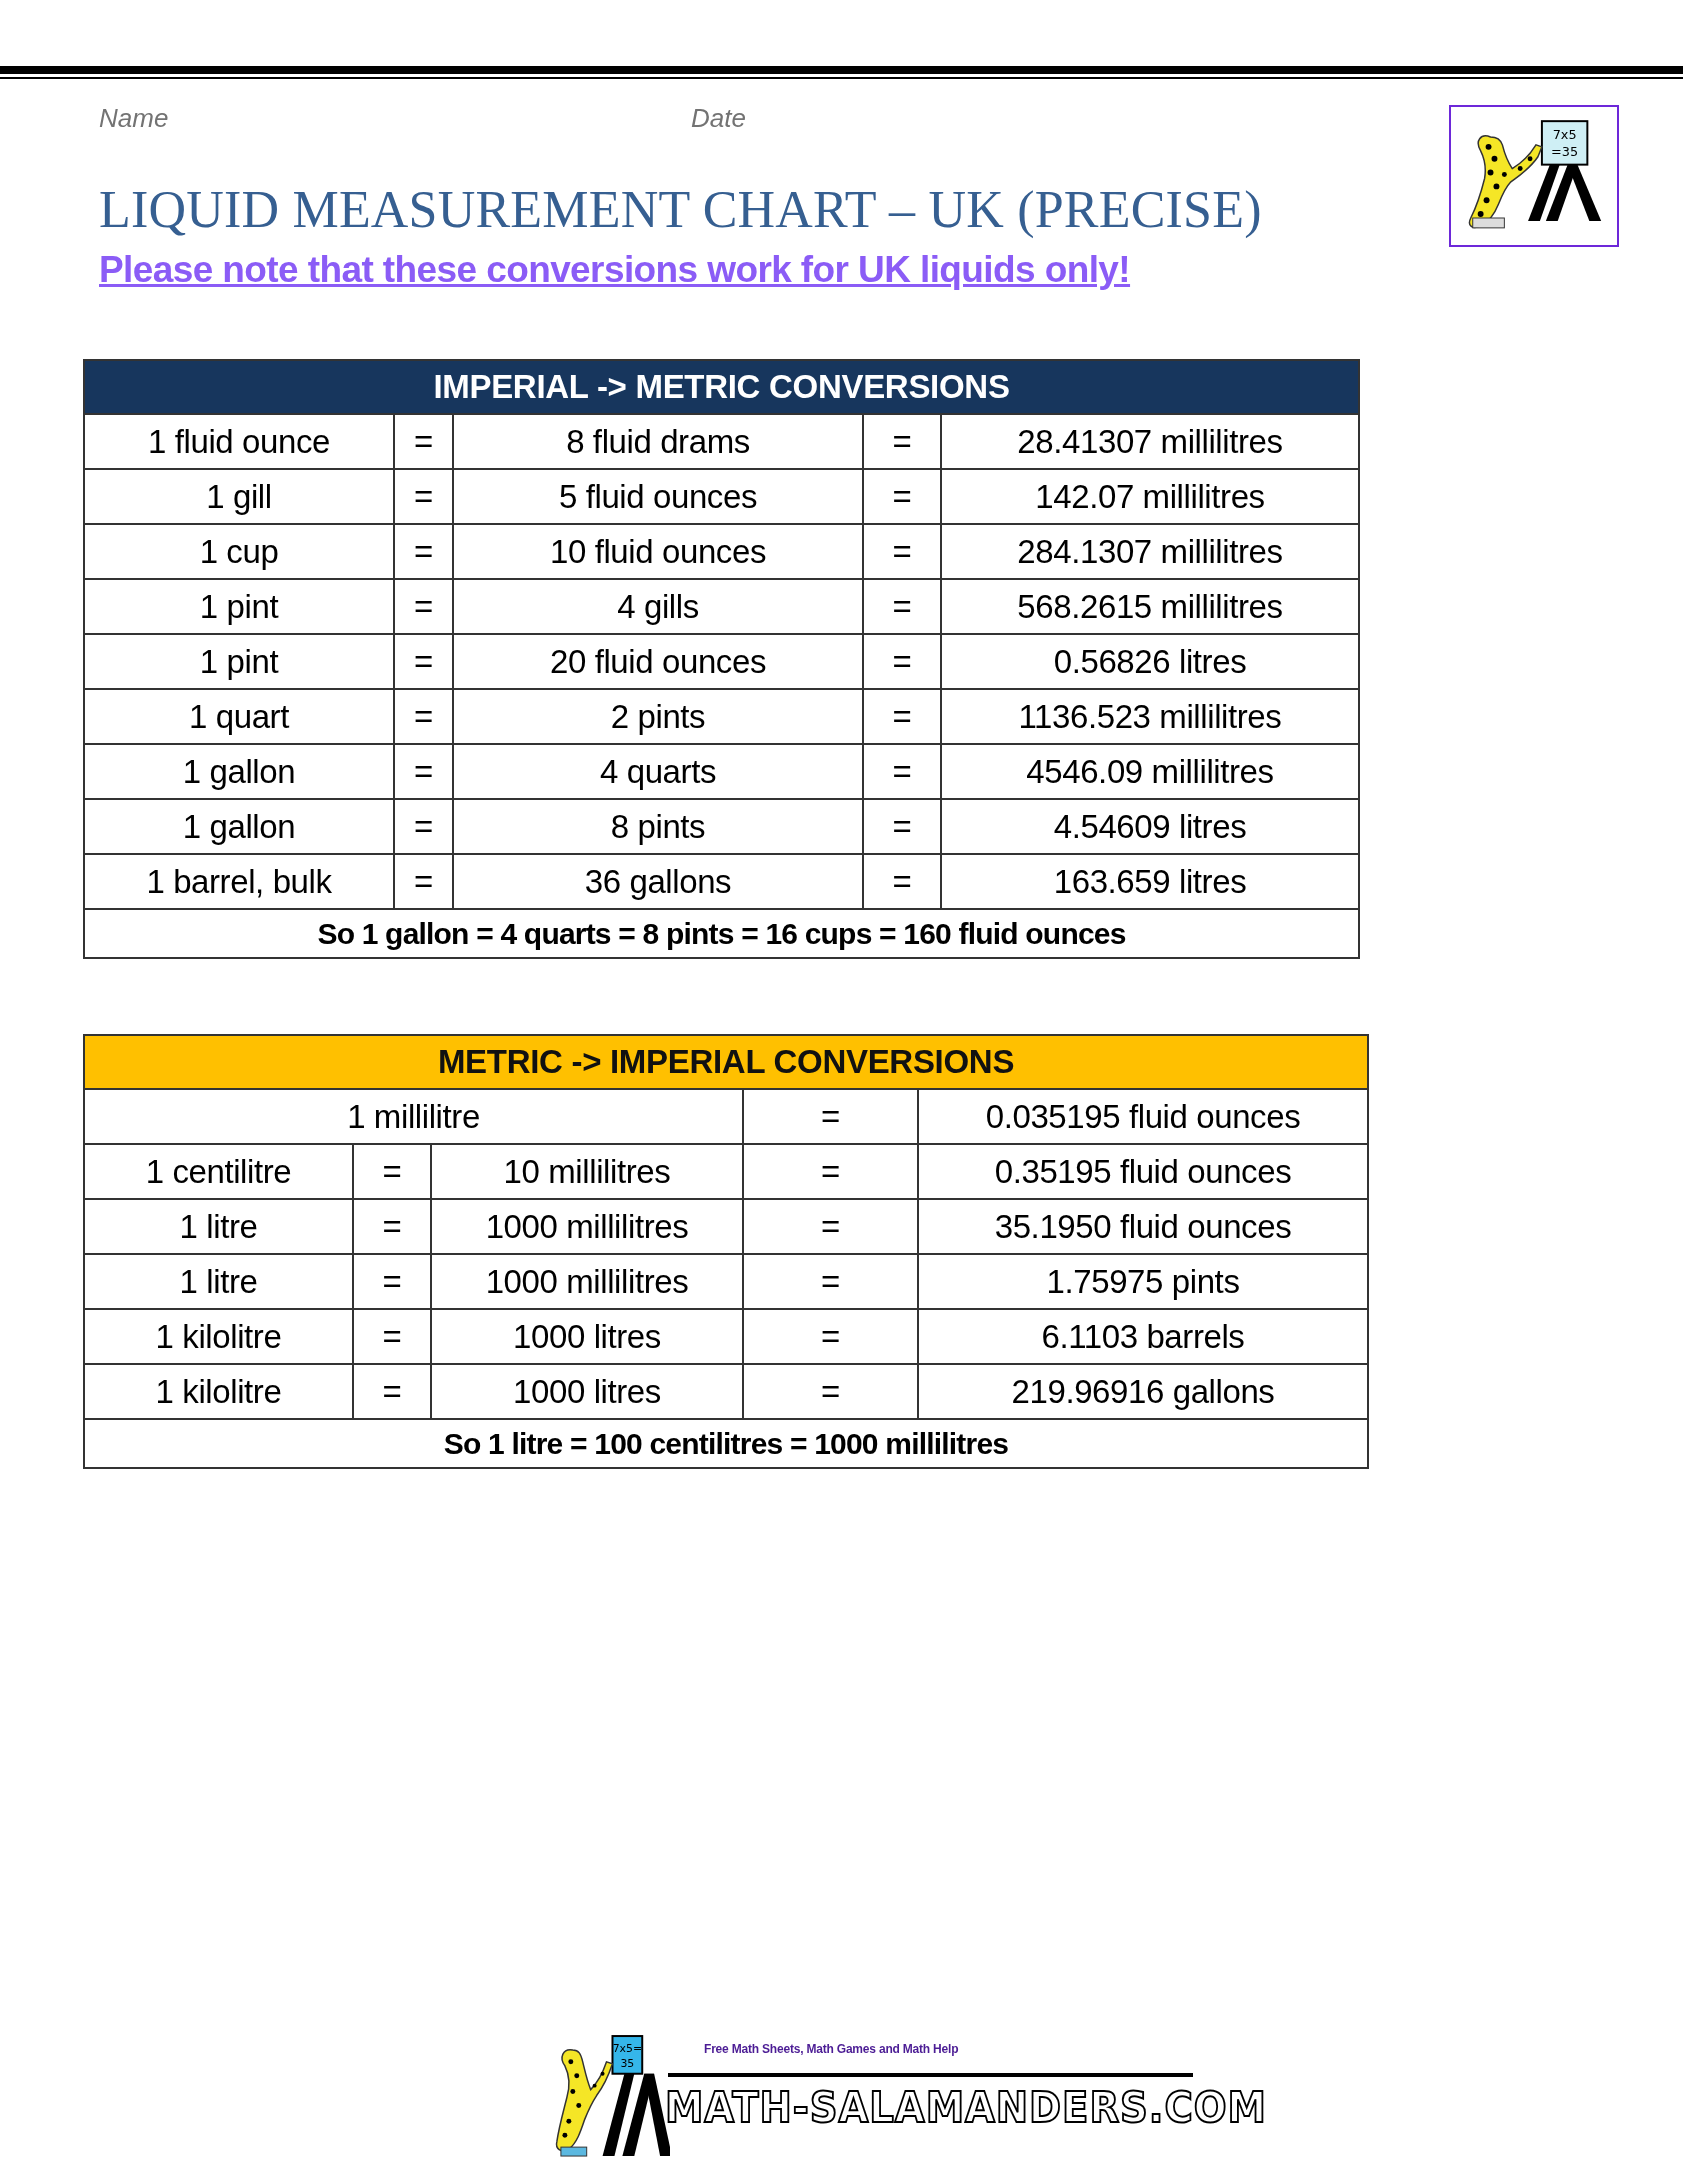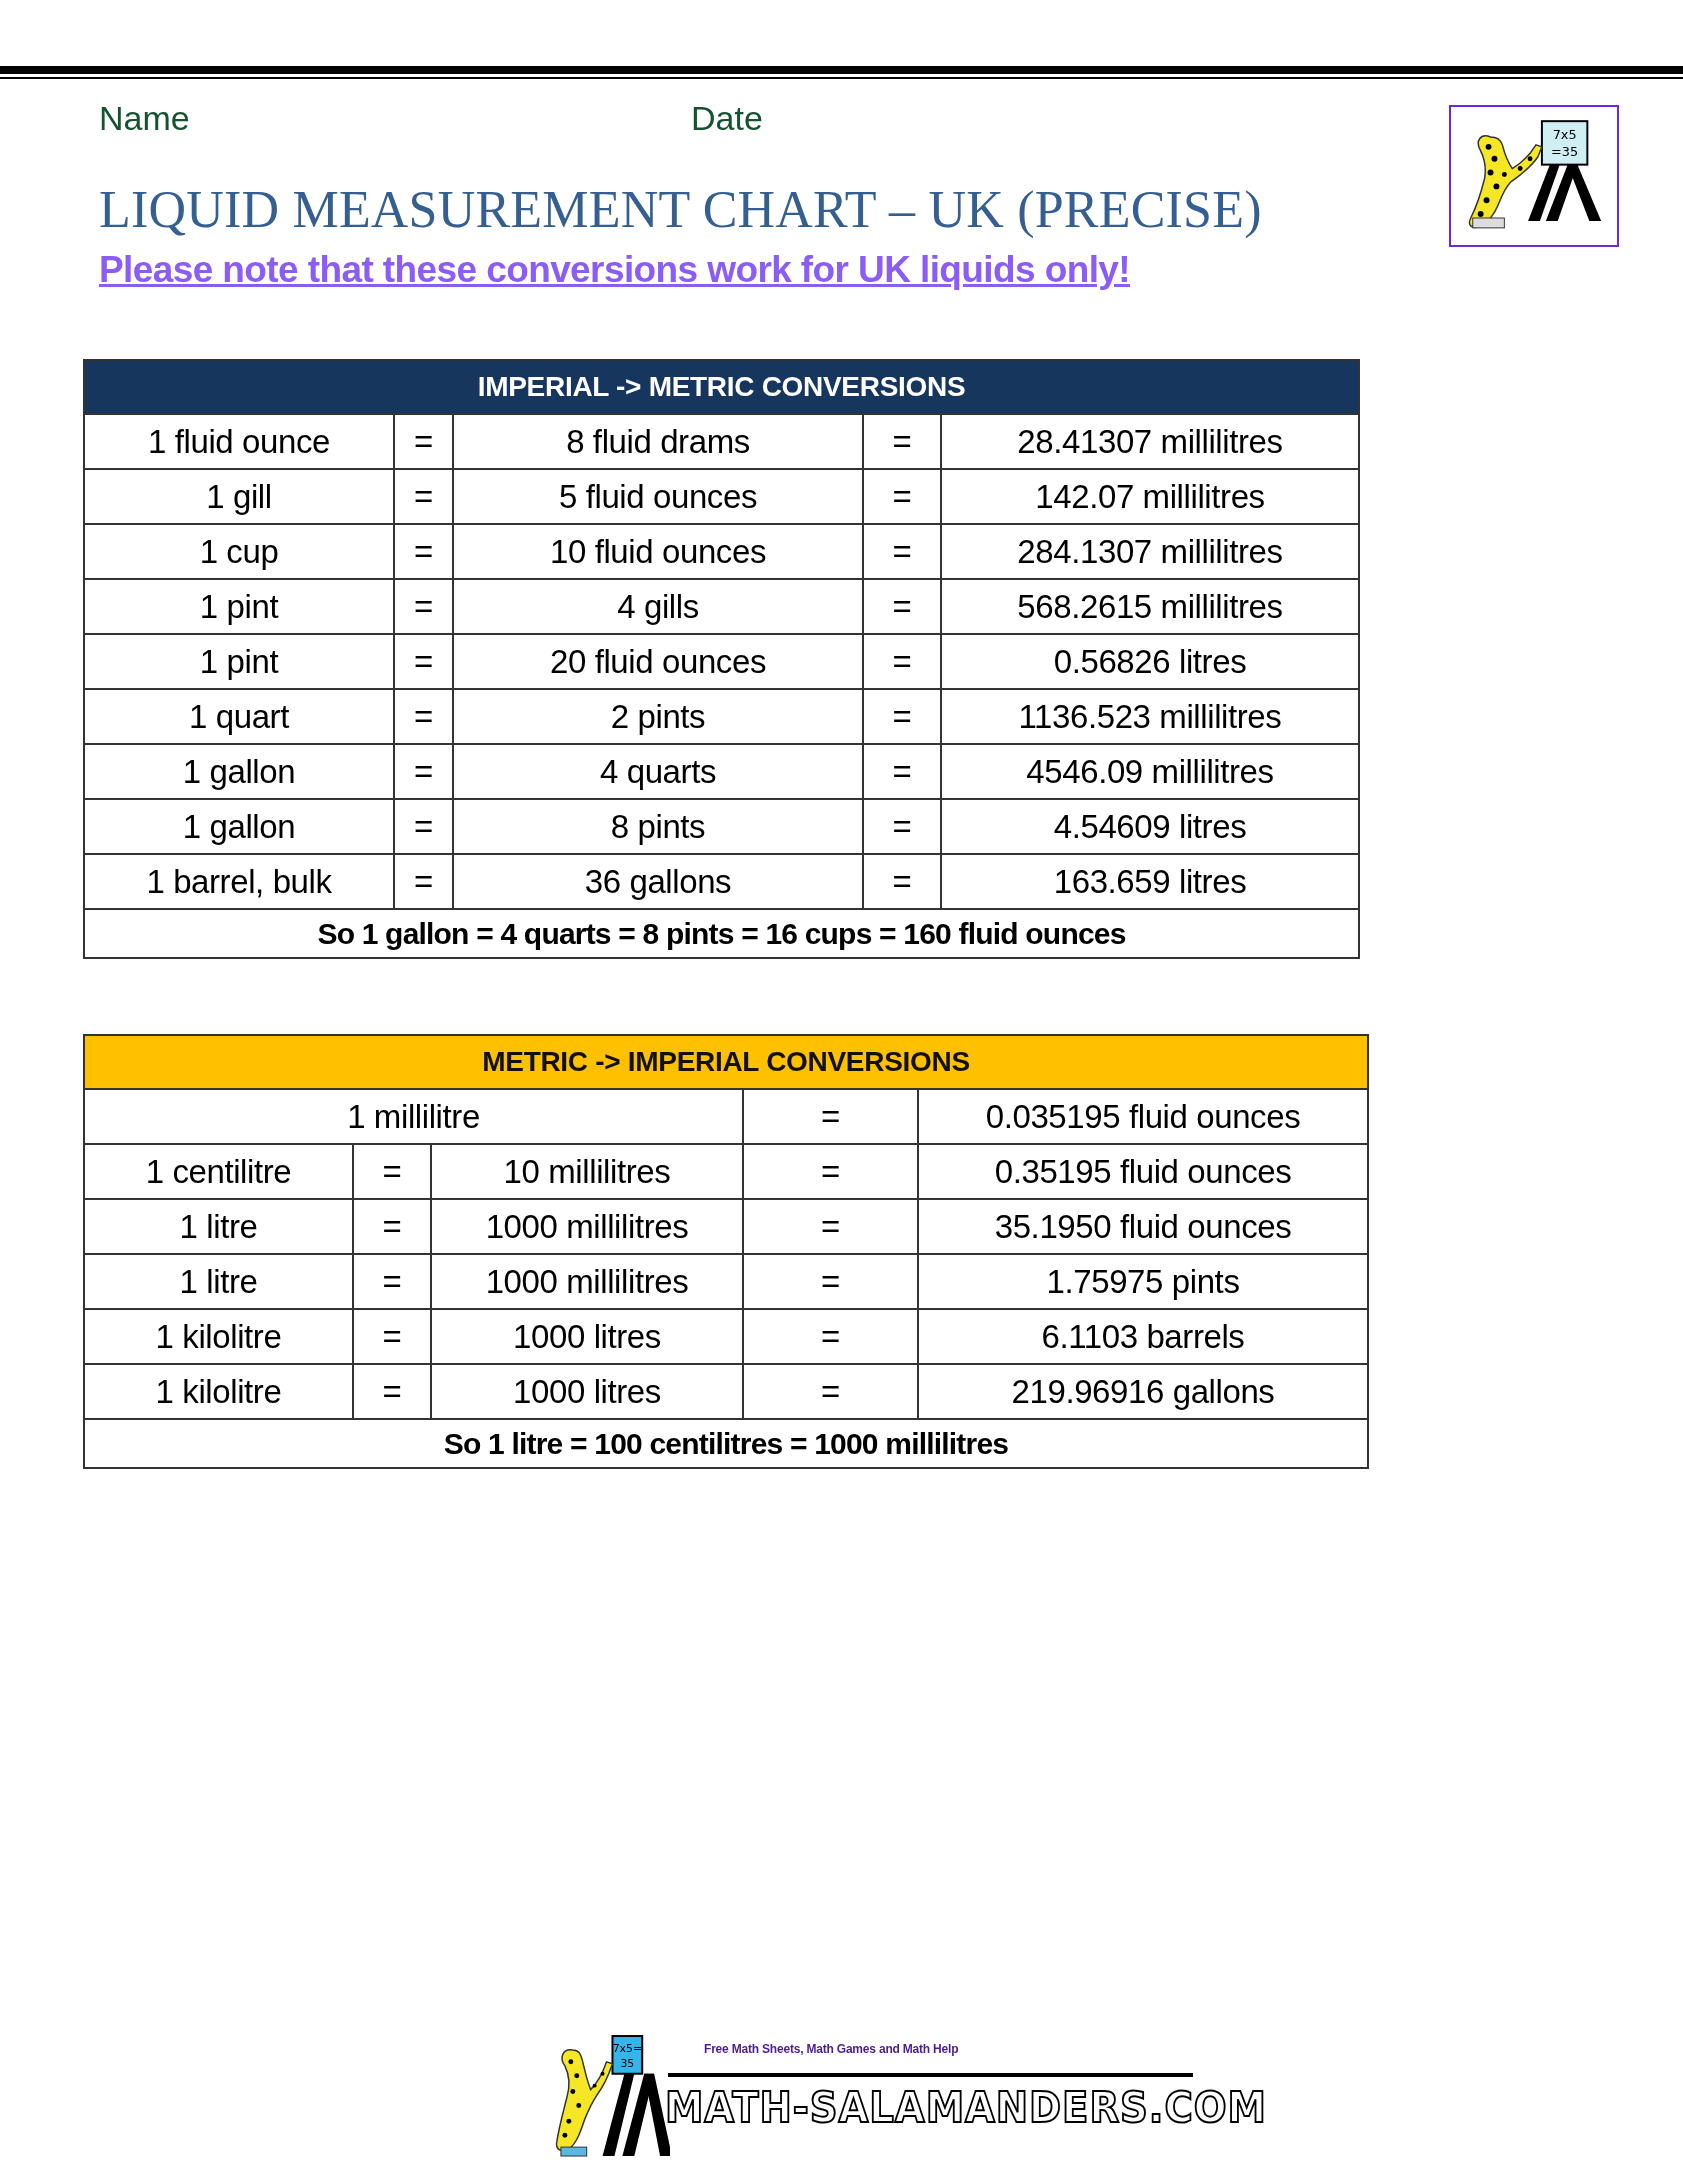--- a/index.html
+++ b/index.html
@@ -1,33 +1,33 @@
 <!DOCTYPE html>
 <html><head>
 <meta charset="utf-8">
 <style>
   html, body { margin: 0; padding: 0; background: #ffffff; }
   body { width: 1683px; height: 2178px; position: relative; overflow: hidden; font-family: "Liberation Sans", sans-serif; color: #000; }
 
   .rule-thick { position: absolute; left: 0; top: 66px; width: 1683px; height: 8px; background: #000; }
   .rule-thin  { position: absolute; left: 0; top: 77px; width: 1683px; height: 2px; background: #000; }
 
-  .field-label { position: absolute; top: 103px; font-size: 34px; line-height: 30px; color: #14532d; }
+  .field-label { position: absolute; top: 103px; font-size: 26px; line-height: 30px; color: #737373; font-style: italic; }
   #name-label { left: 99px; }
   #date-label { left: 691px; }
 
   .title { position: absolute; left: 99px; top: 178px; font-family: "Liberation Serif", serif; font-size: 52px; line-height: 63px; color: #365F91; white-space: nowrap; letter-spacing: 0.2px; }
   .note  { position: absolute; left: 99px; top: 248px; font-size: 37px; line-height: 44px; font-weight: bold; color: #8b5cf6; white-space: nowrap; letter-spacing: -0.6px; text-decoration: underline; }
 
   .logo-box { position: absolute; left: 1449px; top: 105px; width: 170px; height: 142px; border: 2px solid #6d28d9; box-sizing: border-box; background: #fff; }
 
   table.conv { position: absolute; border-collapse: collapse; table-layout: fixed; font-size: 33px; }
   table.conv td { border: 2px solid #333; text-align: center; vertical-align: middle; padding: 0; white-space: nowrap; overflow: hidden; letter-spacing: -0.4px; }
   table.conv tr.data td { height: 53px; }
-  table.conv td.hdr { height: 52px; font-weight: bold; font-size: 28px; letter-spacing: -0.3px; }
+  table.conv td.hdr { height: 52px; font-weight: bold; font-size: 33px; letter-spacing: -0.3px; }
   table.conv td.summary { height: 47px; font-weight: bold; font-size: 30px; letter-spacing: -0.8px; }
 
   #table-imperial { left: 83px; top: 359px; width: 1275px; }
   #table-imperial td.hdr { background: #17365D; color: #ffffff; }
   #table-metric { left: 83px; top: 1034px; width: 1285px; }
   #table-metric td.hdr { background: #FFC000; color: #111; }
 
   .footer-logo { position: absolute; left: 551px; top: 2032px; width: 644px; height: 139px; }
   .footer-tagline { position: absolute; left: 153px; top: 10px; font-size: 12px; font-weight: bold; color: #4c1d95; white-space: nowrap; letter-spacing: -0.2px; }
   .footer-line { position: absolute; left: 117px; top: 41px; width: 525px; height: 4px; background: #000; }

